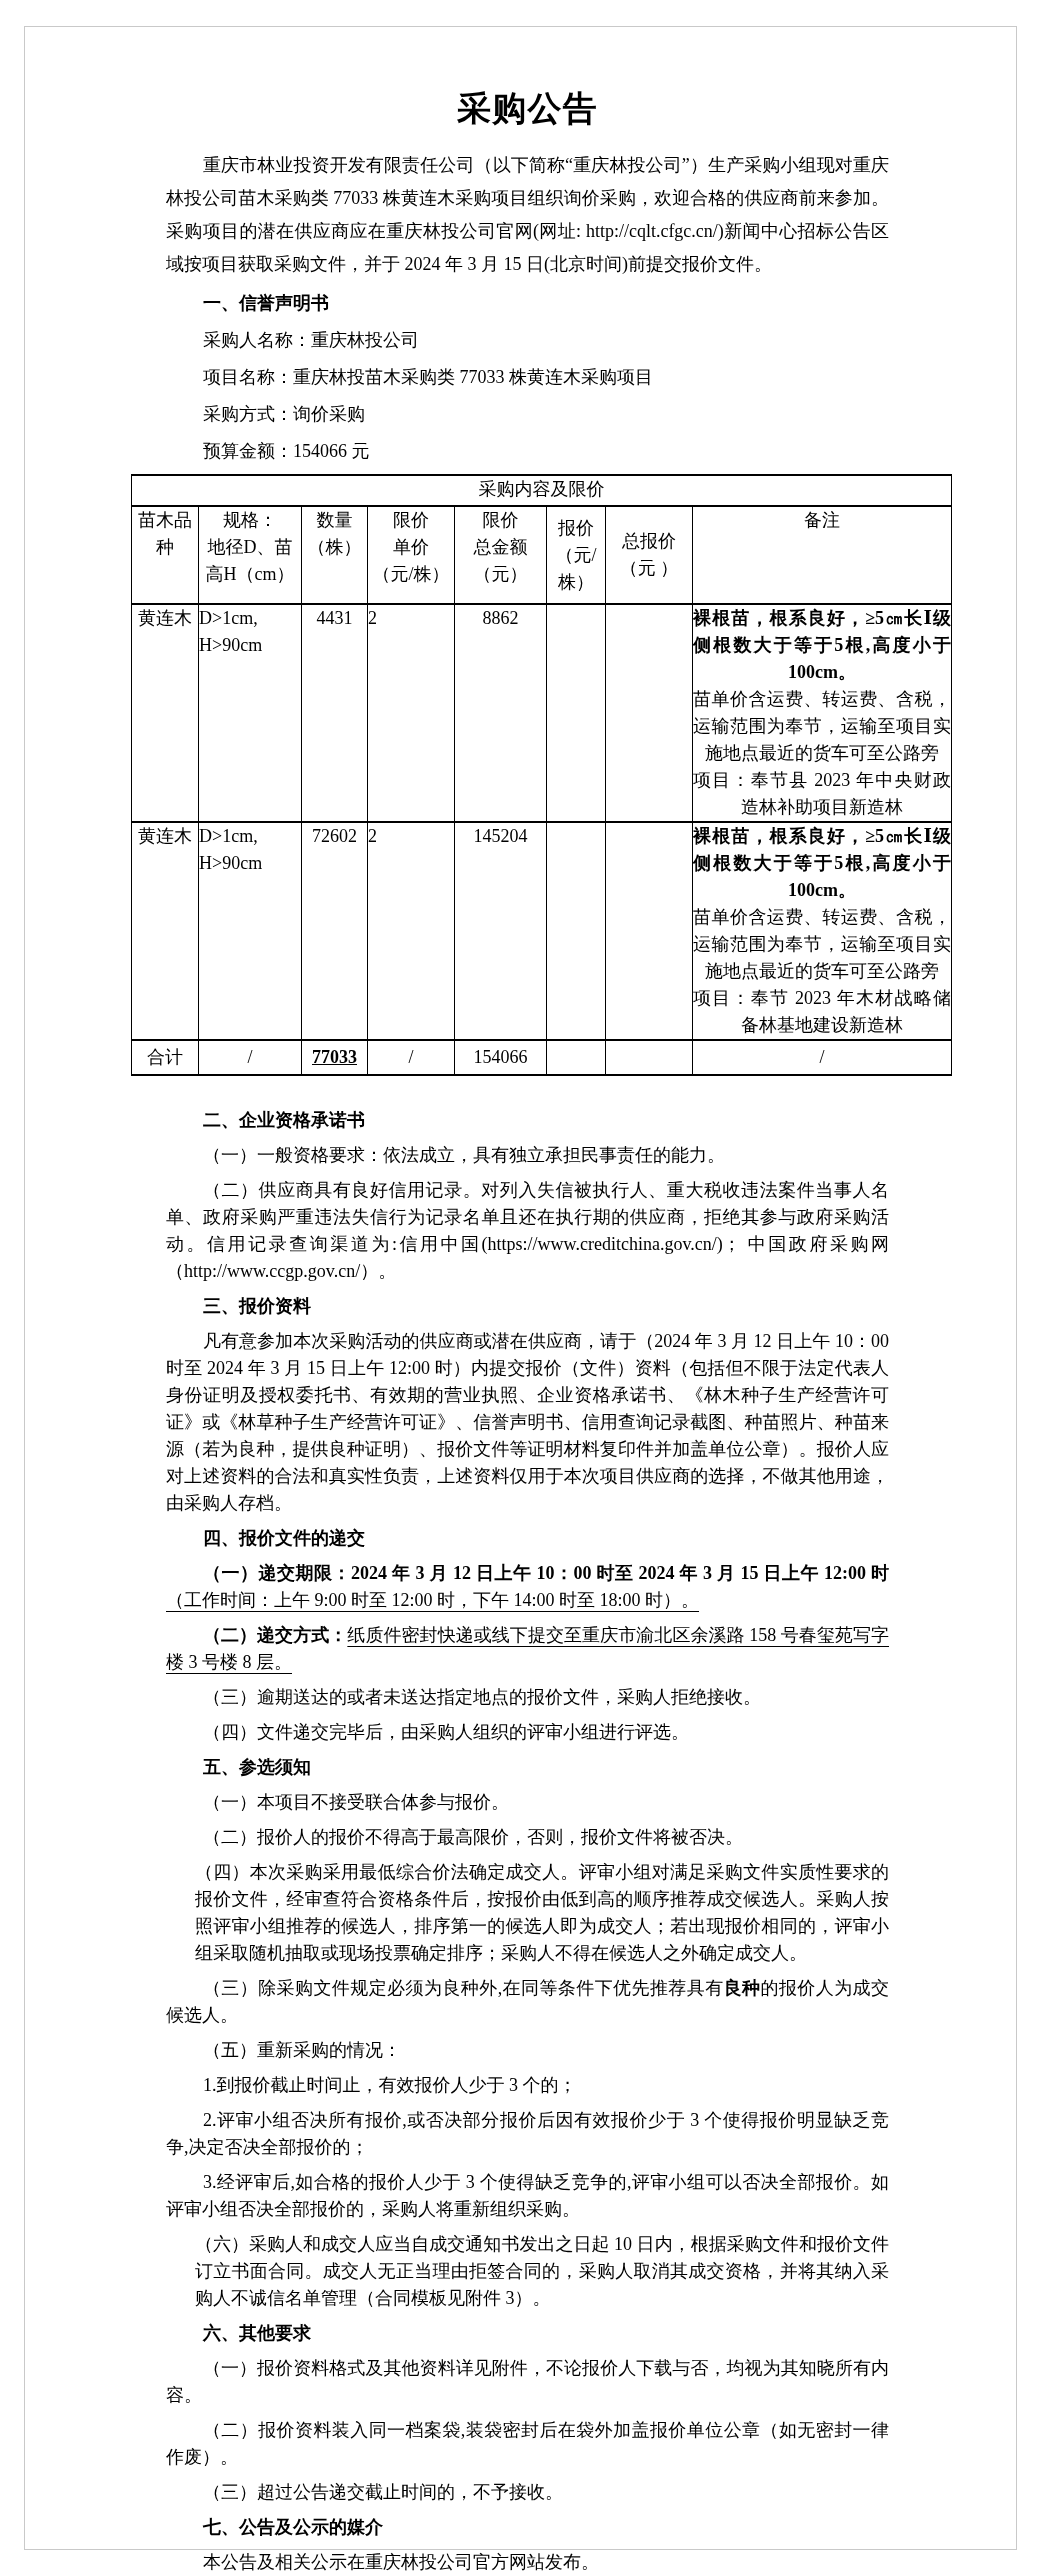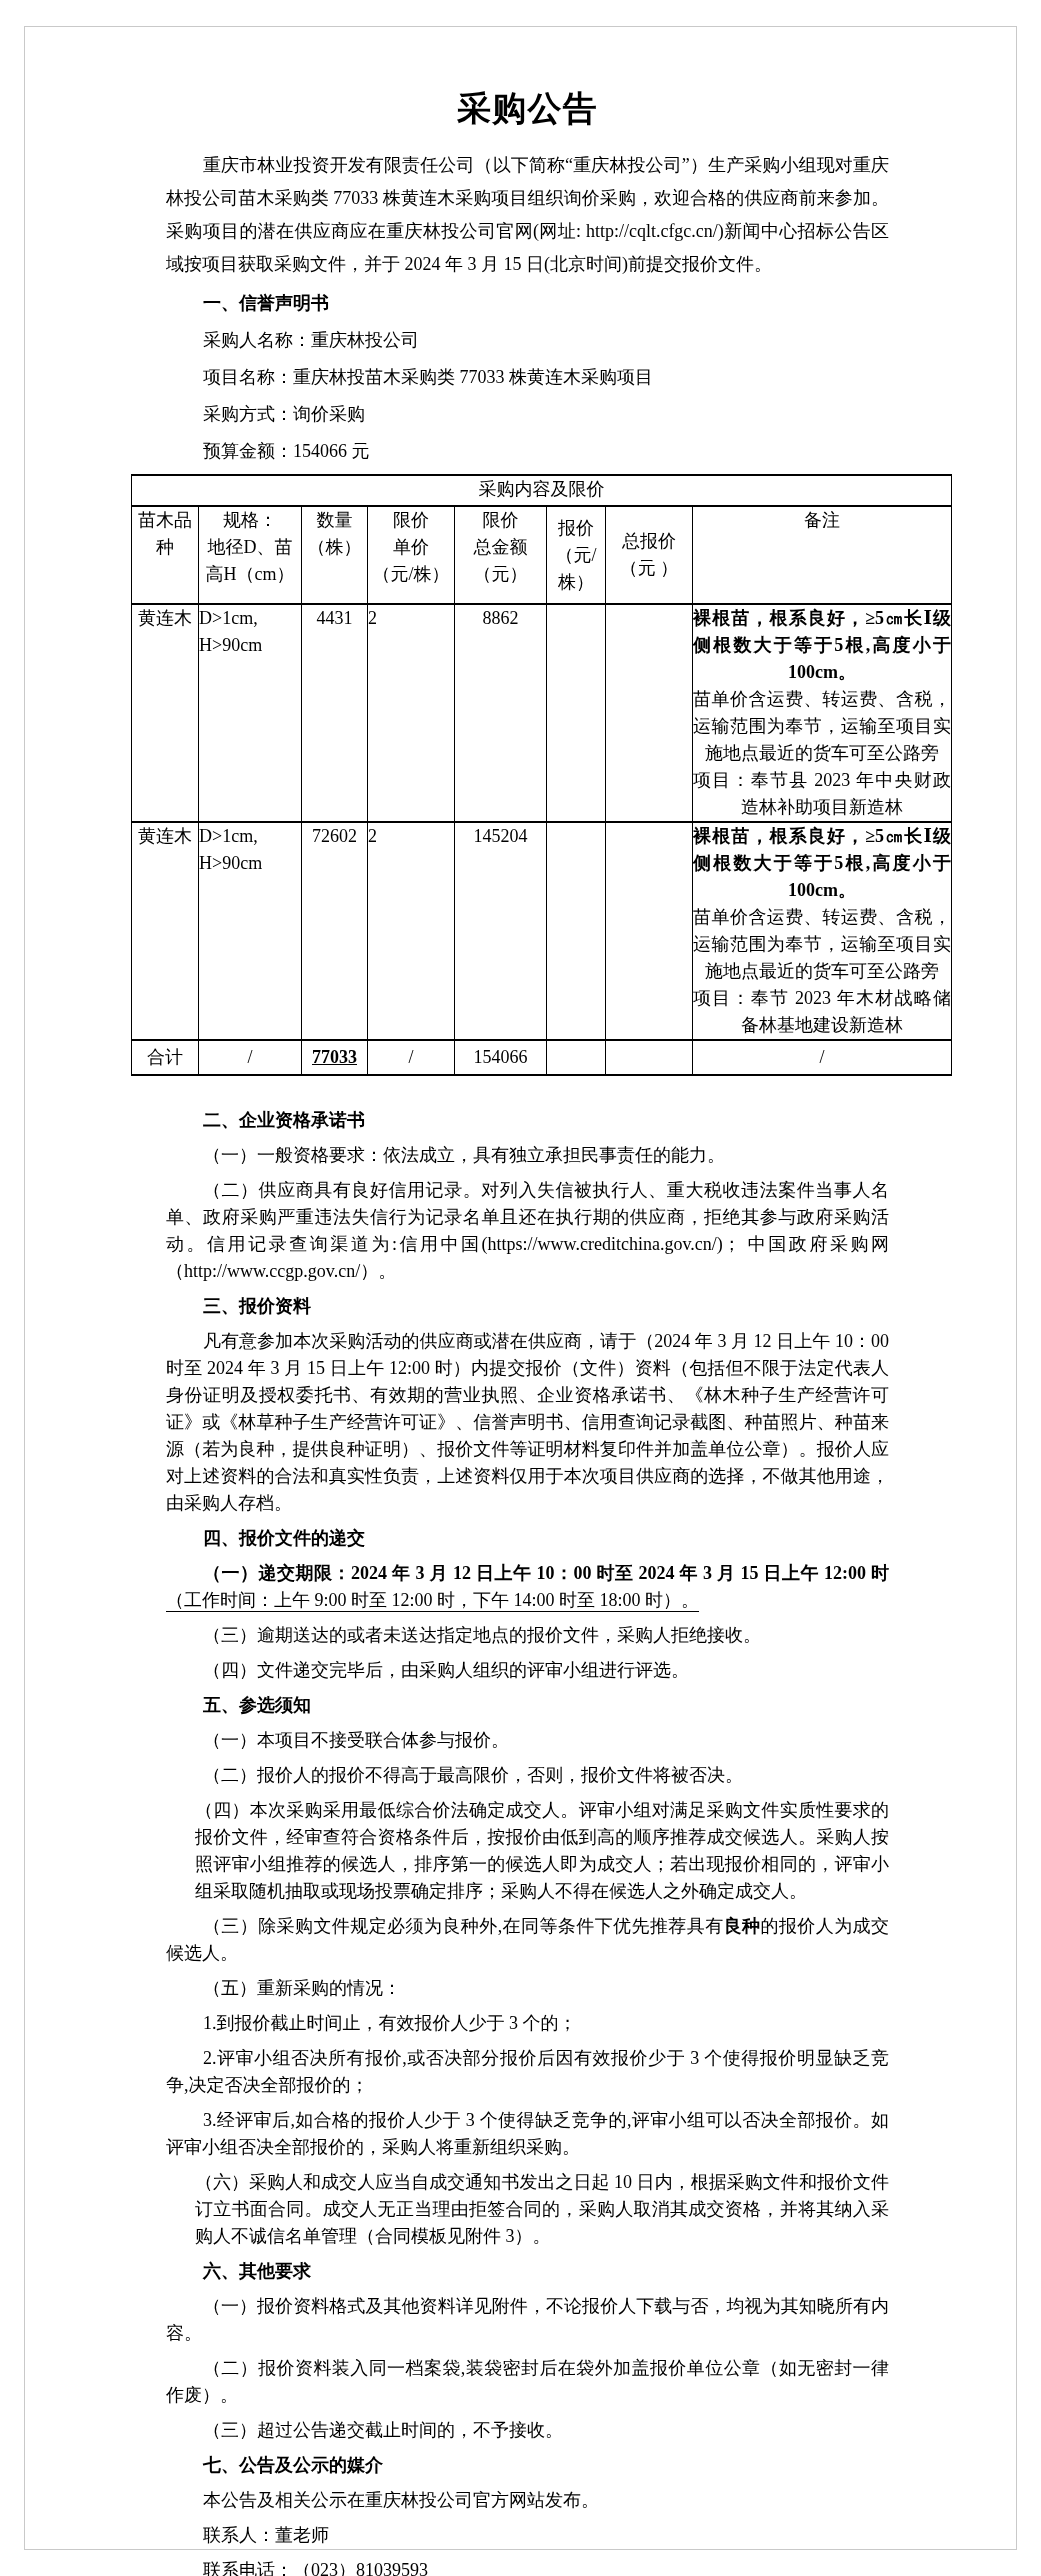--- a/index.html
+++ b/index.html
@@ -211,20 +211,21 @@
     </div>
 
     <div>
       <p class="p h">三、报价资料</p>
       <p class="p">凡有意参加本次采购活动的供应商或潜在供应商，请于（2024 年 3 月 12 日上午 10：00 时至 2024 年 3 月 15 日上午 12:00 时）内提交报价（文件）资料（包括但不限于法定代表人身份证明及授权委托书、有效期的营业执照、企业资格承诺书、《林木种子生产经营许可证》或《林草种子生产经营许可证》、信誉声明书、信用查询记录截图、种苗照片、种苗来源（若为良种，提供良种证明）、报价文件等证明材料复印件并加盖单位公章）。报价人应对上述资料的合法和真实性负责，上述资料仅用于本次项目供应商的选择，不做其他用途，由采购人存档。</p>
     </div>
 
     <div>
       <p class="p h">四、报价文件的递交</p>
       <p class="p"><span class="b">（一）递交期限：2024 年 3 月 12 日上午 10：00 时至 2024 年 3 月 15 日上午 12:00 时</span><span class="u">（工作时间：上午 9:00 时至 12:00 时，下午 14:00 时至 18:00 时）。</span></p>
+      <p class="p"><span class="b">（二）递交方式：</span><span class="u">纸质件密封快递或线下提交至重庆市渝北区余溪路 158 号春玺苑写字楼 3 号楼 8 层。</span></p>
       <p class="p">（三）逾期送达的或者未送达指定地点的报价文件，采购人拒绝接收。</p>
       <p class="p">（四）文件递交完毕后，由采购人组织的评审小组进行评选。</p>
     </div>
 
     <div>
       <p class="p h">五、参选须知</p>
       <p class="p">（一）本项目不接受联合体参与报价。</p>
       <p class="p">（二）报价人的报价不得高于最高限价，否则，报价文件将被否决。</p>
       <p class="p bi">（四）本次采购采用最低综合价法确定成交人。评审小组对满足采购文件实质性要求的报价文件，经审查符合资格条件后，按报价由低到高的顺序推荐成交候选人。采购人按照评审小组推荐的候选人，排序第一的候选人即为成交人；若出现报价相同的，评审小组采取随机抽取或现场投票确定排序；采购人不得在候选人之外确定成交人。</p>
       <p class="p"><span>（三）除采购文件规定必须为良种外,在同等条件下优先推荐具有</span><span class="b">良种</span><span>的报价人为成交候选人。</span></p>

